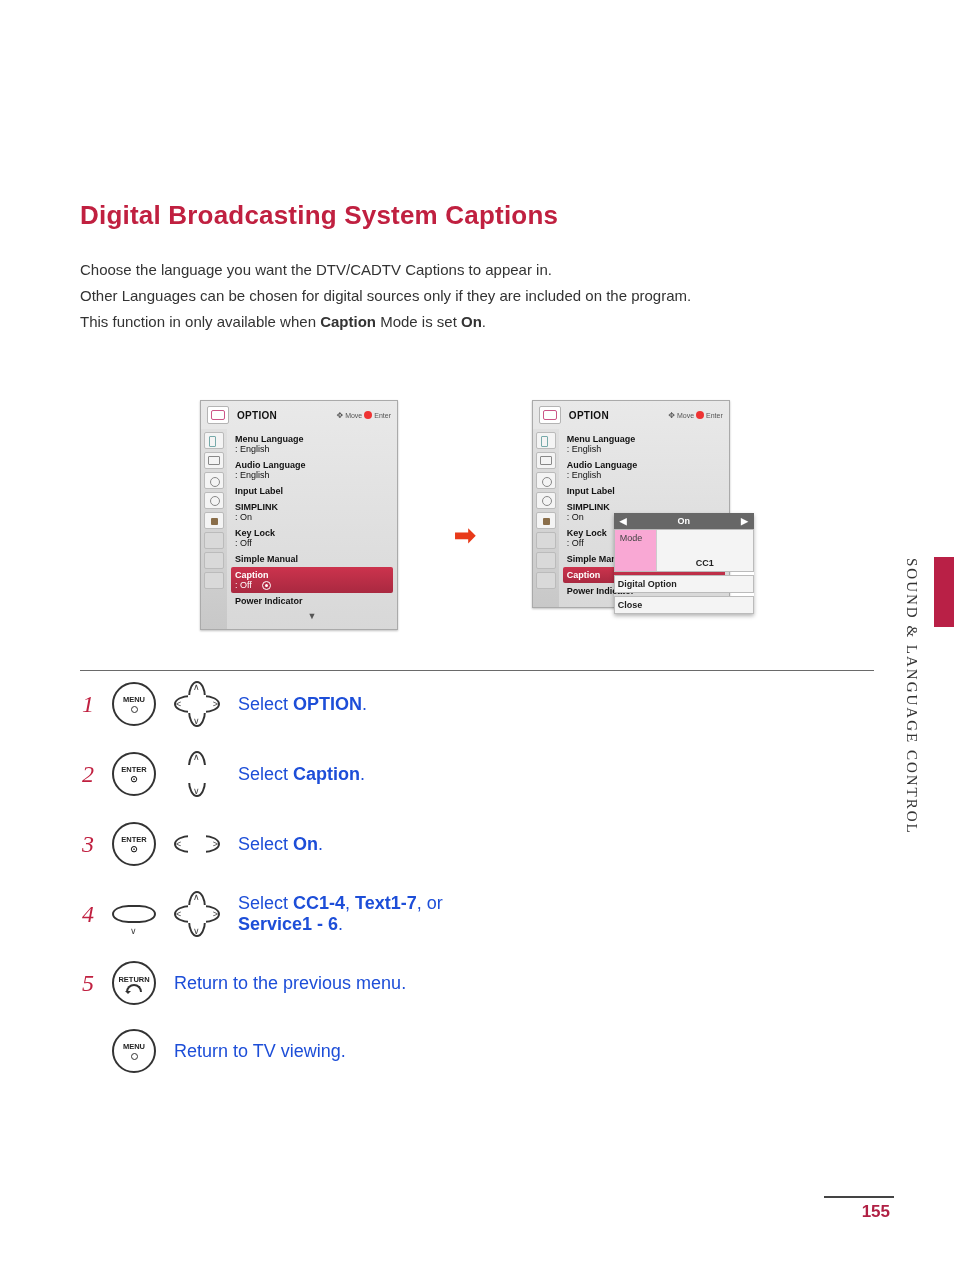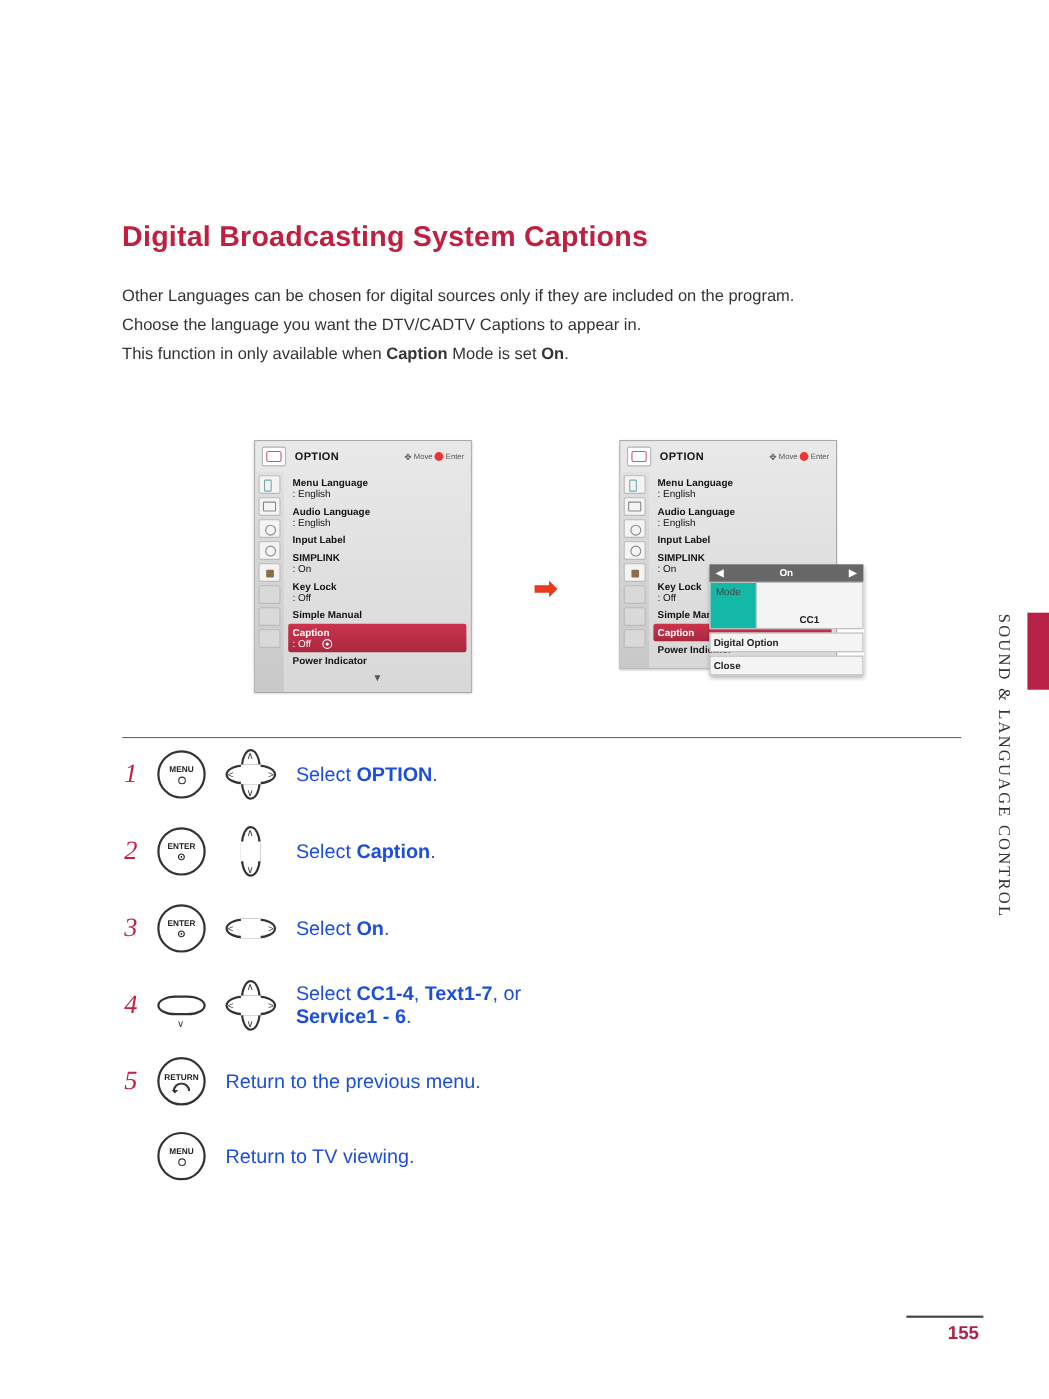--- a/index.html
+++ b/index.html
@@ -5,21 +5,21 @@
   * { box-sizing: border-box; }
   body {
     margin: 0;
     background: #fff;
     width: 954px;
     height: 1272px;
     position: relative;
     font-family: Arial, Helvetica, sans-serif;
     color: #222;
   }
-  .content { padding: 200px 80px 0 111px; }
+  .content { padding: 200px 80px 0 80px; }
   h1.title {
     color: #c02040;
     font-size: 26px;
     font-weight: 600;
     margin: 0 0 28px 0;
     letter-spacing: 0.2px;
   }
   .intro p {
     margin: 4px 0;
     font-size: 15px;
@@ -102,21 +102,21 @@
   }
   .popout .pill{
     background:#676767; color:#fff;
     display:flex; align-items:center; justify-content:space-between;
     padding:3px 6px; font-weight:700;
   }
   .popout .tri{ font-size:9px;}
   .popout .row2{
     display:flex; background:#f4f4f4; border:1px solid #bbb;
   }
-  .popout .row2 .k{ width:42px; padding:3px 5px; color:#444; background:#14b8a6; border-right:1px solid #ccc;}
+  .popout .row2 .k{ width:42px; padding:3px 5px; color:#444; background:#f9a8d4; border-right:1px solid #ccc;}
   .popout .row2 .v{ flex:1; padding:3px 5px; text-align:center; font-weight:700;margin-top:25px;}
   .popout .btn{
     background:#f4f4f4; border:1px solid #bbb; 
     padding:3px; font-weight:700; margin-top:3px;
   }
 
   hr.sep{ border:none; border-top:1px solid #6a6a6a; margin:40px 0 26px 0;}
 
   
   .steps{ margin: -16px 0 0 0;}
@@ -166,22 +166,22 @@
     position:absolute; right:60px; bottom:74px; width:70px; height:2px; background:#444;
   }
 </style>
 </head>
 <body>
 
 <div class="content">
   <h1 class="title">Digital Broadcasting System Captions</h1>
 
   <div class="intro">
+    <p>Choose the language you want the DTV/CADTV Captions to appear in.</p>
     <p>Other Languages can be chosen for digital sources only if they are included on the program.</p>
-    <p>Choose the language you want the DTV/CADTV Captions to appear in.</p>
     <p>
       <span>This function in only available when </span><b>Caption</b><span> Mode is set </span><b>On</b><span>.</span>
     </p>
   </div>
 
   <div class="osd-row">
 
     <div class="osd">
       <div class="osd-header">
         <div style="display:flex;align-items:center;gap:4px;">

